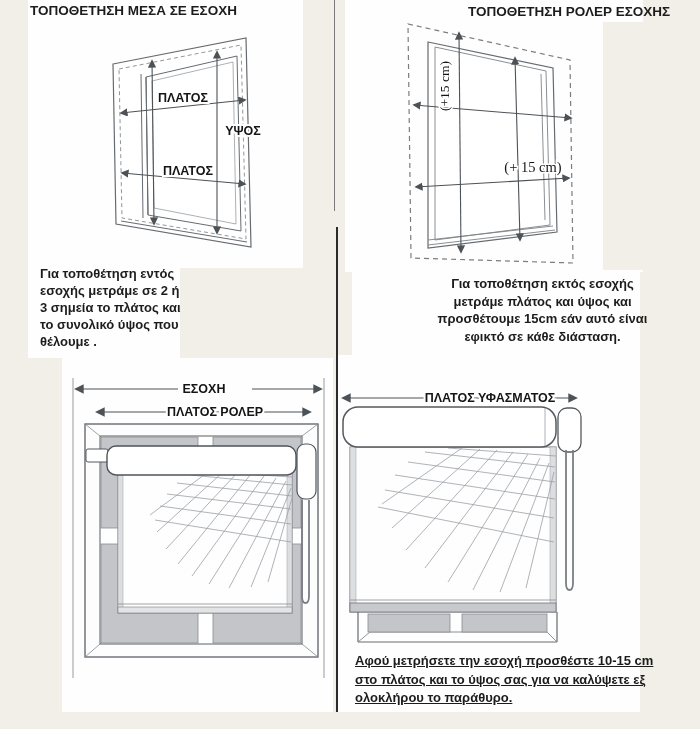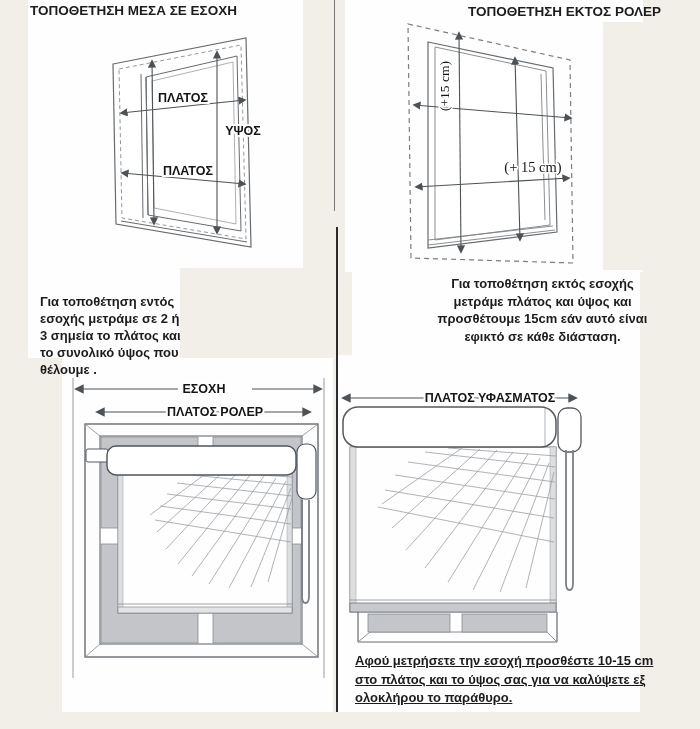--- a/index.html
+++ b/index.html
@@ -29,24 +29,24 @@
   <div class="wp" style="left:345px;top:0;width:298px;height:272px;"></div>
   <div class="beige" style="left:603px;top:22px;width:40px;height:248px;"></div>
   <div class="wp" style="left:352px;top:270px;width:288px;height:85px;"></div>
   <div class="wp" style="left:62px;top:358px;width:271px;height:354px;"></div>
   <div class="wp" style="left:337px;top:355px;width:303px;height:357px;"></div>
 
   <div class="divider" style="left:334px;top:0;width:1px;height:211px;background:#7a7a7a;"></div>
   <div class="divider" style="left:336px;top:227px;width:2px;height:485px;background:#2b2b2b;"></div>
 
   <div class="ttl" style="left:30px;top:3px;">ΤΟΠΟΘΕΤΗΣΗ ΜΕΣΑ ΣΕ ΕΣΟΧΗ</div>
-  <div class="ttl" style="left:468px;top:4px;">ΤΟΠΟΘΕΤΗΣΗ ΕΚΤΟΣ ΡΟΛΕΡ</div>
+  <div class="ttl" style="left:468px;top:4px;">ΤΟΠΟΘΕΤΗΣΗ ΡΟΛΕΡ ΕΣΟΧΗΣ</div>
   <div class="ttl" style="left:417px;top:358px;font-size:13px;margin-top:48px;">ΕΚΤΟΣ ΕΣΟΧΗΣ</div>
 
-  <div class="note" style="left:40px;top:265px;width:160px;margin-top:28px;">Για τοποθέτηση εντός
+  <div class="note" style="left:40px;top:265px;width:160px;">Για τοποθέτηση εντός
 εσοχής μετράμε σε 2 ή
 3 σημεία το πλάτος και
 το συνολικό ύψος που
 θέλουμε .</div>
   <div class="note" style="left:435px;top:275px;width:215px;line-height:17.5px;text-align:center;">Για   τοποθέτηση εκτός εσοχής
 μετράμε πλάτος και ύψος και
 προσθέτουμε 15cm εάν αυτό είναι
 εφικτό σε κάθε διάσταση.</div>
   <div class="note" style="left:355px;top:652px;width:300px;line-height:18.5px;text-decoration:underline;">Αφού μετρήσετε την εσοχή προσθέστε 10-15 cm
 στο πλάτος και το ύψος σας για να καλύψετε εξ

